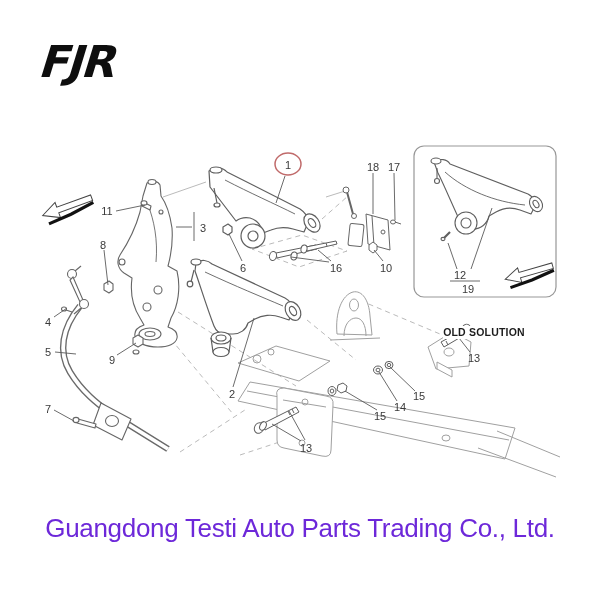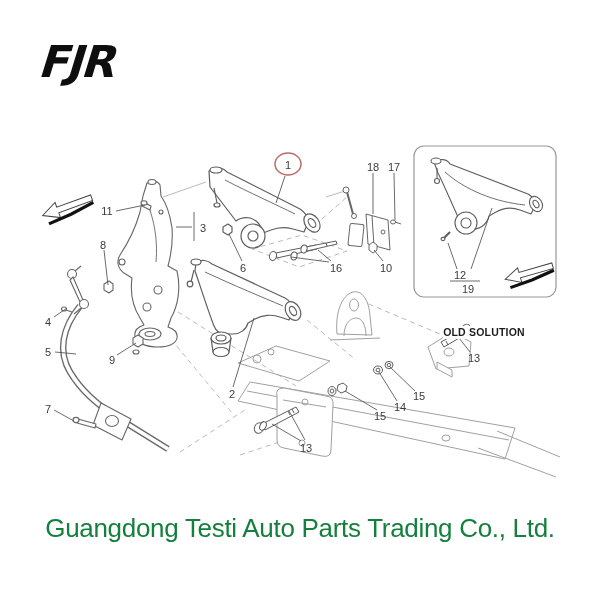--- a/index.html
+++ b/index.html
@@ -2,21 +2,21 @@
 <html><head>
 <meta charset="utf-8">
 <style>
   html,body{margin:0;padding:0;background:#fff;}
   .page{position:relative;width:600px;height:600px;background:#ffffff;overflow:hidden;
         font-family:"Liberation Sans",sans-serif;}
   .logo{position:absolute;left:42px;top:36px;font-family:"DejaVu Sans",sans-serif;
         font-weight:900;font-size:44px;color:#0e0e0e;transform:skewX(-17deg);
         letter-spacing:-2px;}
   .footer{position:absolute;left:0;top:513px;width:600px;text-align:center;
-          font-size:26px;letter-spacing:-0.3px;color:#15803d;}
+          font-size:26px;letter-spacing:-0.3px;color:#6d28d9;}
   .inset-label{position:absolute;left:443px;top:282px;width:82px;text-align:center;
           font-size:10.5px;font-weight:bold;letter-spacing:0.2px;color:#1c1c1c;
           background:#ffffff;line-height:13px;margin-top:44px;}
   svg#diagram{position:absolute;left:0;top:0;}
   svg#diagram text{font-family:"Liberation Sans",sans-serif;font-size:11px;fill:#3a3a3a;}
 </style>
 </head>
 <body>
 
 <div class="page">

